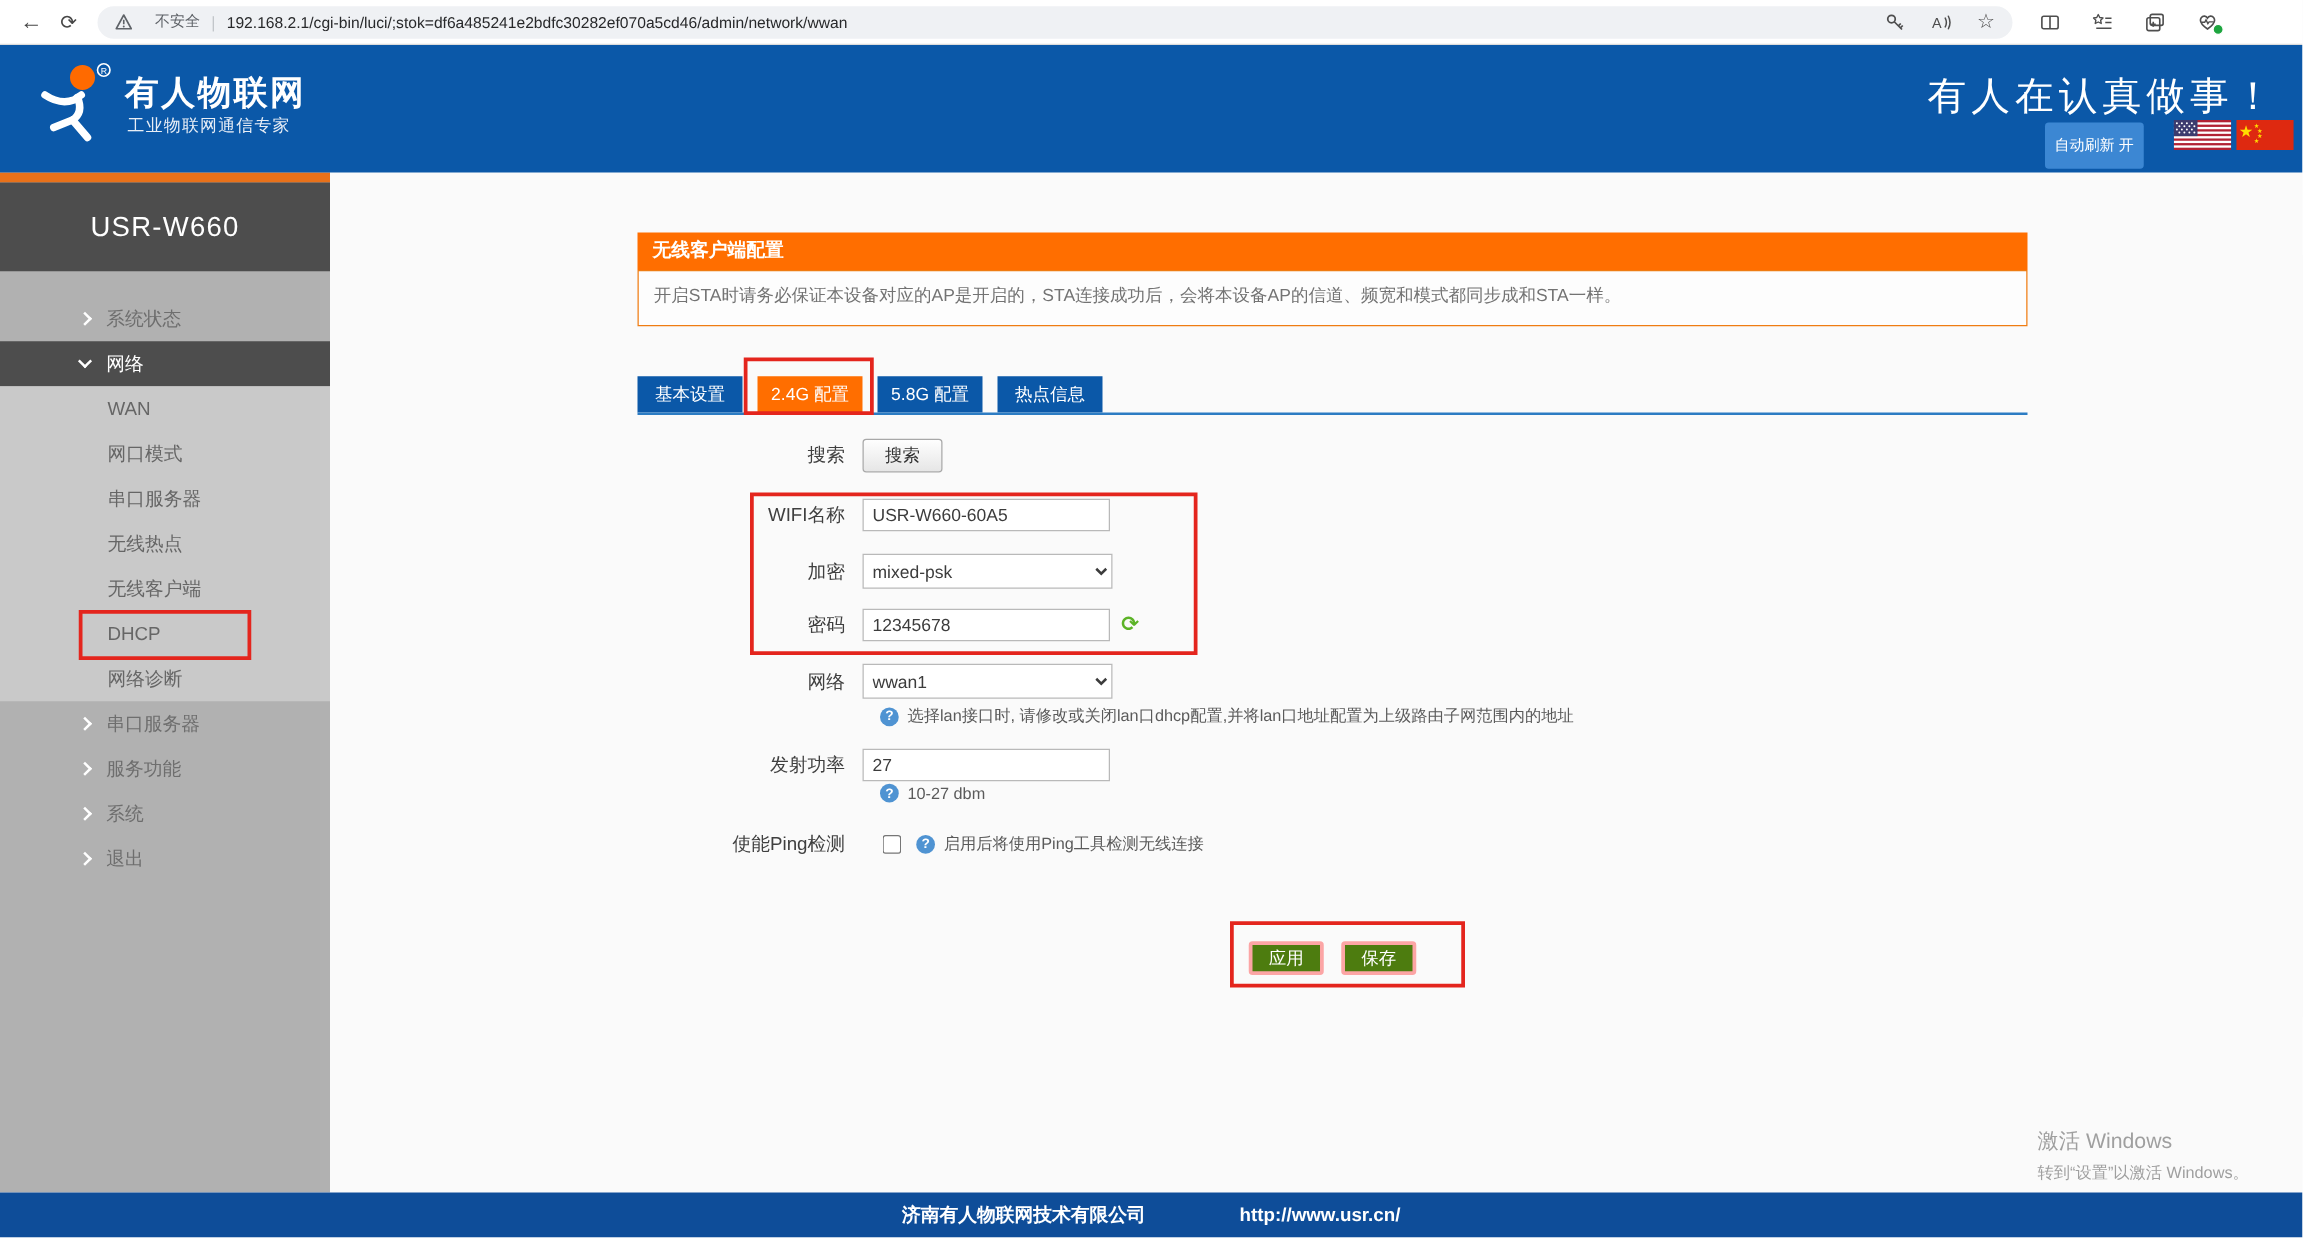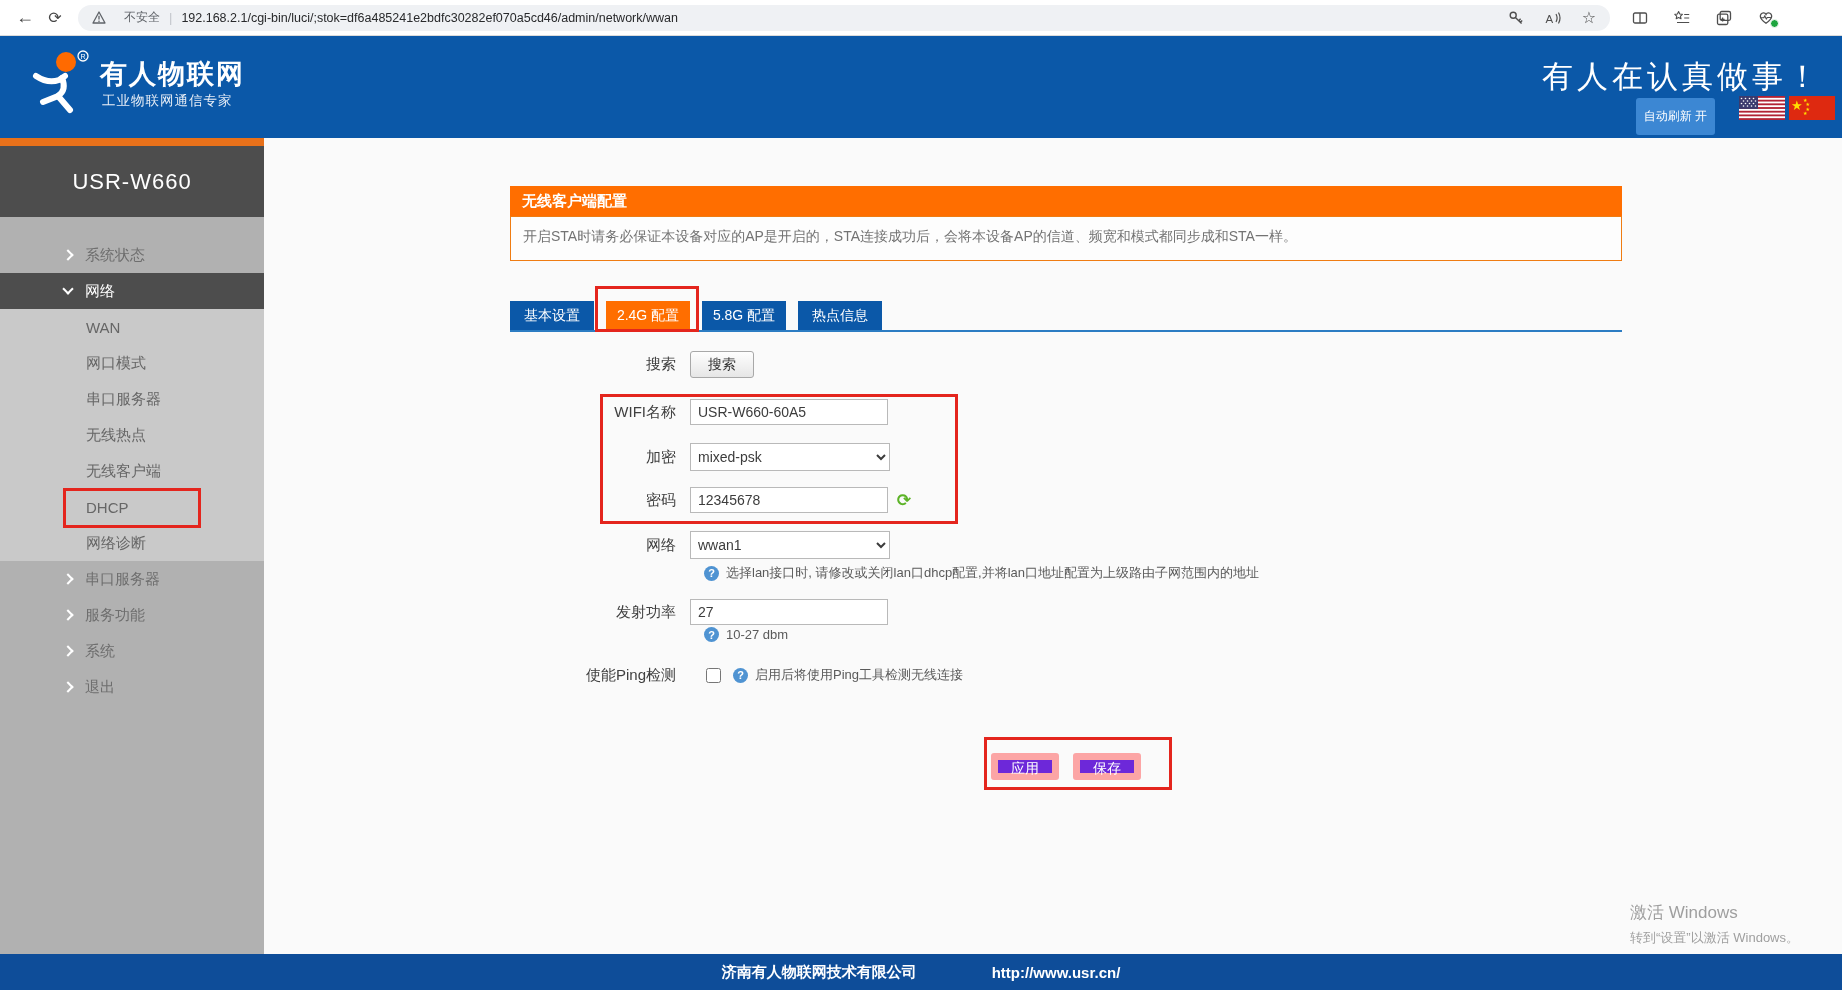--- a/index.html
+++ b/index.html
@@ -120,21 +120,21 @@
     font-size:14px; color:#333; cursor:pointer;
   }
   .gen-icon { margin-left:9px; color:#5cb327; font-size:17px; font-weight:bold; cursor:pointer; }
   .qmark {
     width:15px; height:15px; border-radius:50%; background:#4f93d2; flex:none;
     color:#fff; font-size:11px; font-weight:bold; display:flex; align-items:center; justify-content:center;
   }
   .pingbox { width:15px; height:15px; margin-left:16px; margin-right:12px; cursor:pointer; }
   .btnrow { position:absolute; left:246px; top:615px; width:1112px; display:flex; justify-content:center; gap:14px; }
   .btn-blue {
-    height:27px; padding:0 13px; background:#6d28d9; border:7px solid #fca5a5;
+    height:27px; padding:0 13px; background:#4d7c0f; border:3px solid #fca5a5;
     border-radius:3px; color:#fff; font-size:14px; font-family:inherit; cursor:pointer;
   }
 
   
   .ann { position:absolute; border:3px solid #e4251d; z-index:20; pointer-events:none; }
   .ann-tab      { left:595px; top:286px; width:104px; height:46px; }
   .ann-fields   { left:600px; top:394px; width:358px; height:130px; }
   .ann-sidebar  { left:63px;  top:488px; width:138px; height:40px; }
   .ann-buttons  { left:984px; top:737px; width:188px; height:53px; }
 

